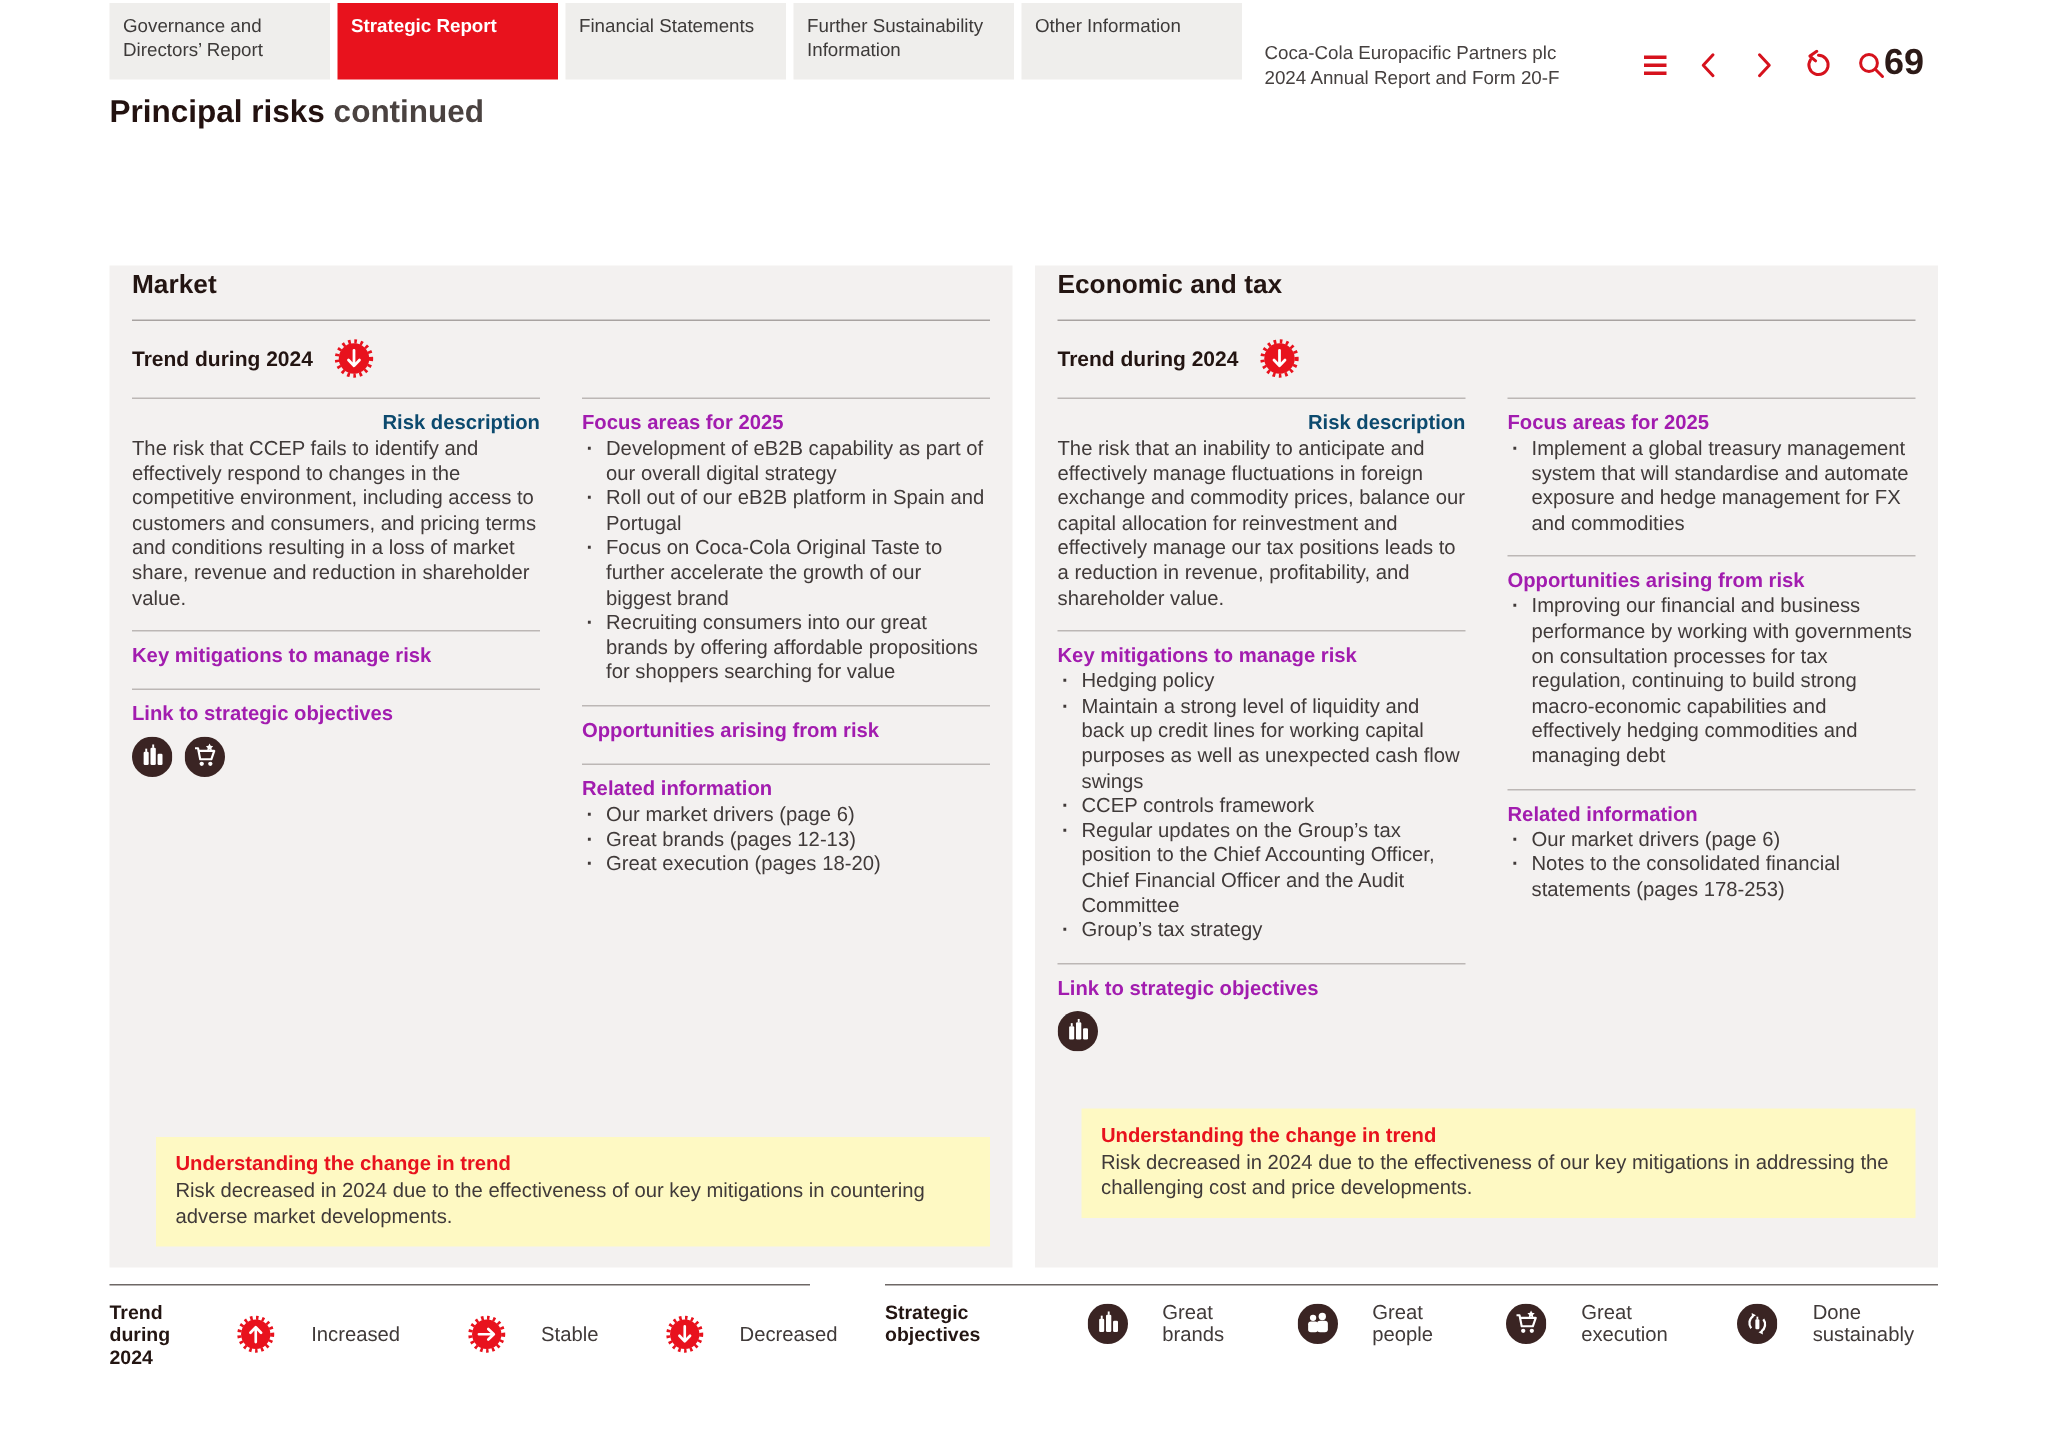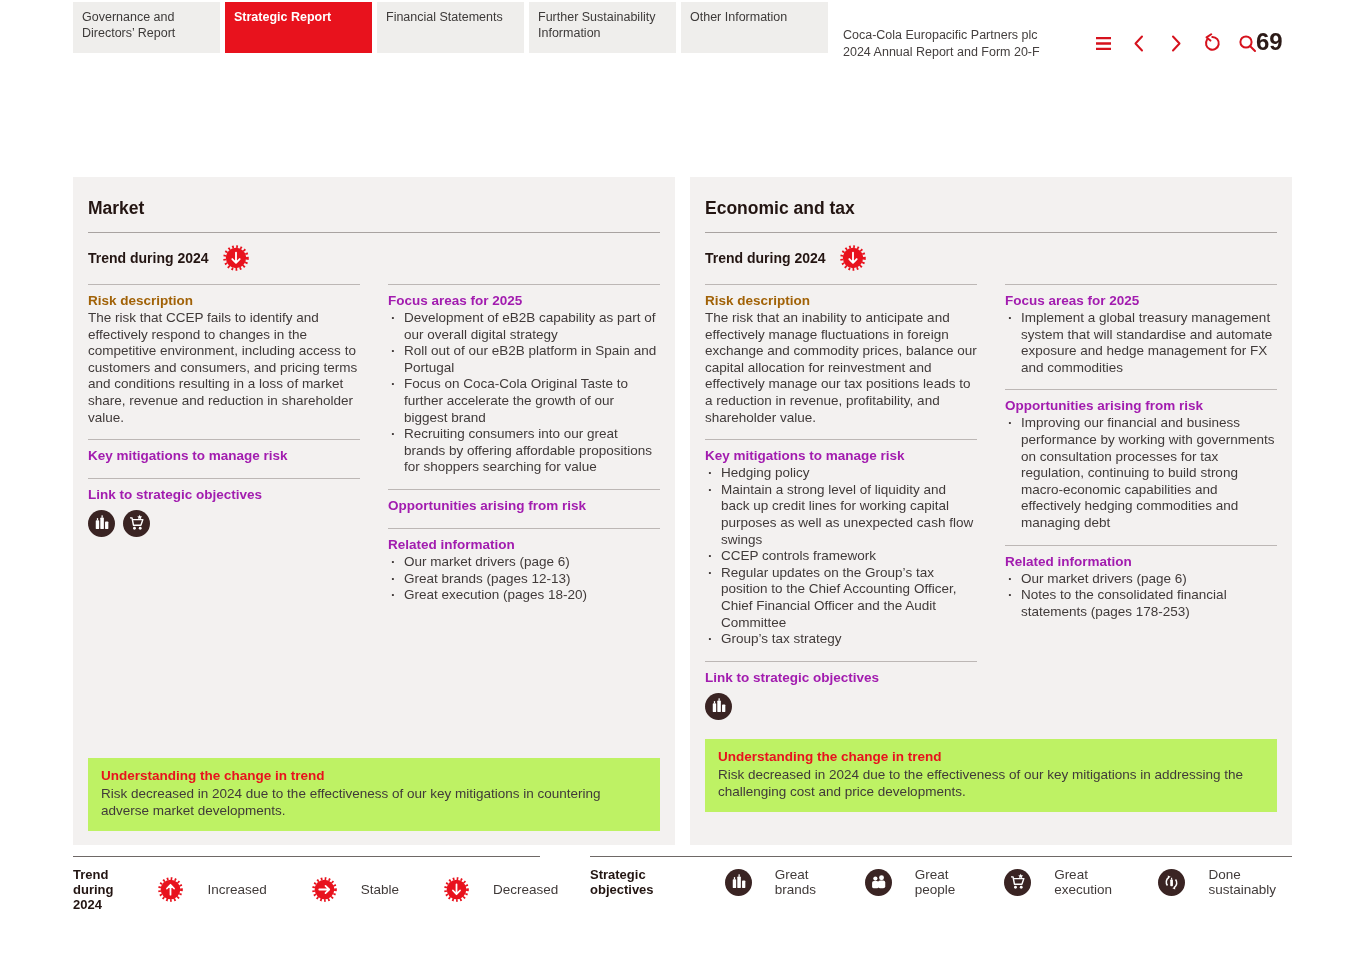--- a/index.html
+++ b/index.html
@@ -18,40 +18,40 @@
   .nav-icons { position:absolute; left:1093px; top:33px; display:flex; gap:15px; align-items:center; }
   .hicon { width:21px; height:21px; stroke:#d6121d; fill:none; stroke-width:2; cursor:pointer; }
   .page-num { position:absolute; left:1256px; top:28px; font-size:24px; font-weight:bold; color:#2c1a17; }
 
   
   .page-title { position:absolute; left:73px; top:63px; font-size:21px; color:#4a4240; }
   .page-title b { color:#231210; }
 
   
   .panels { position:absolute; left:73px; top:177px; display:flex; gap:15px; }
-  .panel { width:602px; height:668px; background:#f3f1f0; padding:19px 15px 14px 15px;
+  .panel { width:602px; height:668px; background:#f3f1f0; padding:0 15px 14px 15px;
            display:flex; flex-direction:column; }
   .panel-title { font-size:17.5px; font-weight:bold; color:#231512; padding:2px 0 13px 0;
                  border-bottom:1px solid #a8a3a1; }
   .trend-row { display:flex; align-items:center; gap:13px; padding:11px 0 12px 0; }
   .trend-label { font-size:14px; font-weight:bold; color:#231512; }
   .trend-icon { width:28px; height:28px; }
 
   .panel-cols { display:grid; grid-template-columns:1fr 1fr; column-gap:28px; }
   .sec { border-top:1px solid #bcb7b5; padding:8px 0 13px 0; }
   .sec h4 { font-size:13.5px; font-weight:bold; color:#a21caf; margin-bottom:2px; }
-  .sec h4.red { color:#a16207; }
+  .sec h4.red { color:#0c4a6e;text-align:right; }
   .sec p, .sec li { font-size:13.5px; line-height:16.6px; color:#403a39; }
   .sec ul { list-style:none; }
   .sec li { position:relative; padding-left:16px; }
   .sec li::before { content:"\00B7"; position:absolute; left:3px; font-weight:bold; }
   .obj-row { display:flex; gap:8px; margin-top:8px; }
   .obj-icon { width:27px; height:27px; }
 
-  .understanding { margin-top:auto; background:#bef264; padding:10px 13px 12px 13px; }
+  .understanding { margin-top:auto; background:#fef9c3; padding:10px 13px 12px 13px;margin-left:16px; }
   .understanding h4 { font-size:13.5px; font-weight:bold; color:#e8121d; margin-bottom:2px; }
   .understanding p { font-size:13.5px; line-height:17px; color:#403a39; }
   .understanding.eco { margin-bottom:19px; }
 
   
   .legend-trend { position:absolute; left:73px; top:856px; width:467px; border-top:1px solid #6e6866;
                   padding-top:10px; display:flex; align-items:center; }
   .legend-obj { position:absolute; left:590px; top:856px; width:702px; border-top:1px solid #6e6866;
                 padding-top:10px; display:flex; align-items:center; }
   .legend-title { font-size:13px; font-weight:bold; color:#231512; }
@@ -149,20 +149,21 @@
       <path d="M10.2 1.2 L5.6 4.4 L9.4 7.6" stroke-linecap="round" stroke-linejoin="round"></path>
     </svg>
     <svg class="hicon" viewBox="0 0 21 21">
       <circle cx="9" cy="9" r="5.6"></circle>
       <path d="M13.2 13.2 L18 18" stroke-linecap="round"></path>
     </svg>
   </div>
 
   <div class="page-num">69</div>
 
+  <h1 class="page-title"><b>Principal risks</b><span> continued</span></h1>
 
   <div class="panels">
 
     <section class="panel">
       <h2 class="panel-title">Market</h2>
       <div class="trend-row">
         <span class="trend-label">Trend during 2024</span>
         <svg class="trend-icon">
             <use href="#trend-down"></use>
           </svg>

